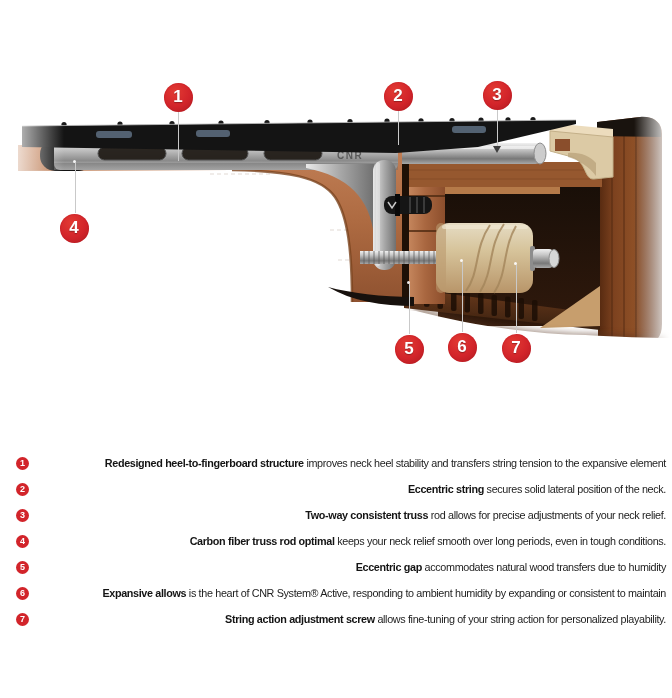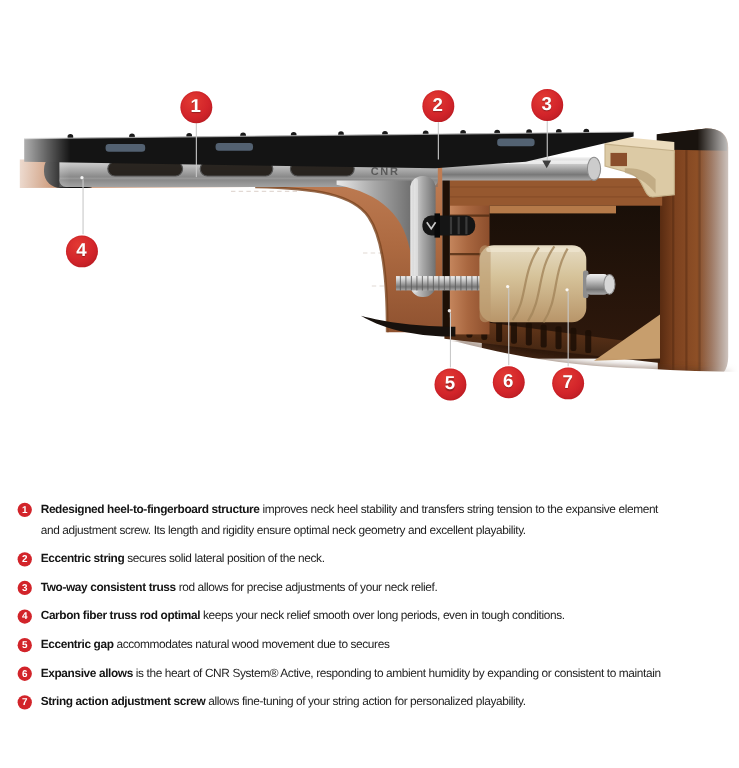--- a/index.html
+++ b/index.html
@@ -19,21 +19,21 @@
   .dot     { position:absolute; width:3px; height:3px; border-radius:50%;
              background:#fff; opacity:.9; }
   .arrow   { position:absolute; width:0; height:0;
              border-left:4px solid transparent; border-right:4px solid transparent;
              border-top:7px solid #3d3d3d; }
 
   
   .legend { position:absolute; left:16px; top:454px; width:650px;
             color:#1d1d1d; font-size:10.8px; line-height:19px; letter-spacing:-0.35px; }
   .legend-item { position:relative; padding-left:21px; margin-bottom:7px; white-space:nowrap; }
-  .legend-item p { margin:0; }
+  .legend-item p { margin:0;text-align:right; }
   .lnum { position:absolute; left:0; top:2.5px; width:13px; height:13px; border-radius:50%;
           background:#d2242a; color:#fff; font-size:9px; font-weight:bold;
           line-height:13px; text-align:center; letter-spacing:0; }
   .ltext b { font-weight:bold; color:#141414; }
   .l2 { display:block; }
 </style>
 </head>
 <body>
 
 <div class="stage">
@@ -245,41 +245,41 @@
     <div class="callout" style="left:59.5px; top:213.5px;">4</div>
     <div class="callout" style="left:394.5px; top:334.5px;">5</div>
     <div class="callout" style="left:447.5px; top:332.5px;">6</div>
     <div class="callout" style="left:501.5px; top:333.5px;">7</div>
   </div>
 
   <div class="legend">
 
     <div class="legend-item">
       <span class="lnum">1</span>
-      <p class="ltext"><b>Redesigned heel-to-fingerboard structure</b><span> improves neck heel stability and transfers string tension to the expansive element</span><span class="l2">and adjustment screw. Its length and rigidity ensure optimal neck geometry and excellent playability.</span></p>
+      <p class="ltext"><b>Redesigned heel-to-fingerboard structure</b><span> improves neck heel stability and transfers string tension to the expansive element</span></p>
     </div>
 
     <div class="legend-item">
       <span class="lnum">2</span>
       <p class="ltext"><b>Eccentric string</b><span> secures solid lateral position of the neck.</span></p>
     </div>
 
     <div class="legend-item">
       <span class="lnum">3</span>
       <p class="ltext"><b>Two-way consistent truss</b><span> rod allows for precise adjustments of your neck relief.</span></p>
     </div>
 
     <div class="legend-item">
       <span class="lnum">4</span>
       <p class="ltext"><b>Carbon fiber truss rod optimal</b><span> keeps your neck relief smooth over long periods, even in tough conditions.</span></p>
     </div>
 
     <div class="legend-item">
       <span class="lnum">5</span>
-      <p class="ltext"><b>Eccentric gap</b><span> accommodates natural wood movement due to secures</span></p>
+      <p class="ltext"><b>Eccentric gap</b><span> accommodates natural wood transfers due to humidity</span></p>
     </div>
 
     <div class="legend-item">
       <span class="lnum">6</span>
       <p class="ltext"><b>Expansive allows</b><span> is the heart of CNR System® Active, responding to ambient humidity by expanding or consistent to maintain</span></p>
     </div>
 
     <div class="legend-item">
       <span class="lnum">7</span>
       <p class="ltext"><b>String action adjustment screw</b><span> allows fine-tuning of your string action for personalized playability.</span></p>

